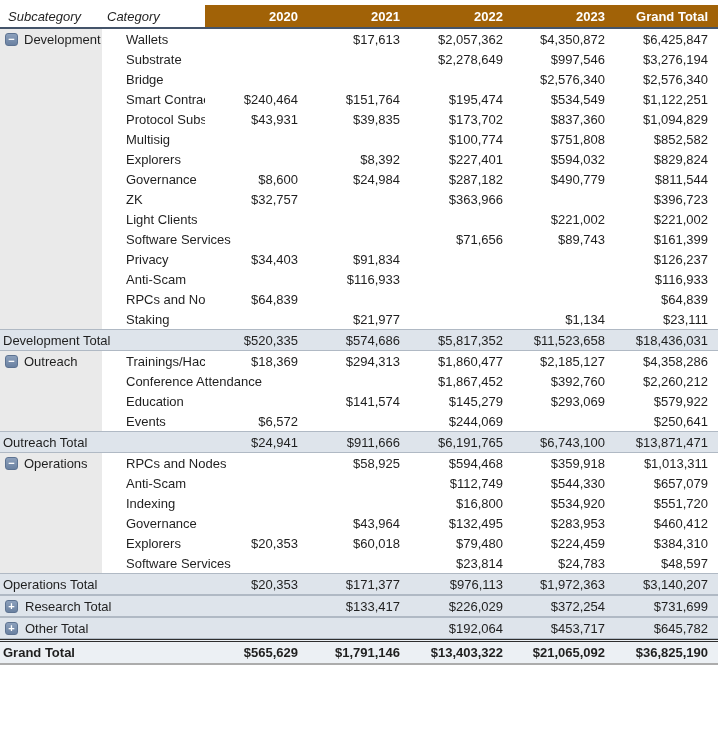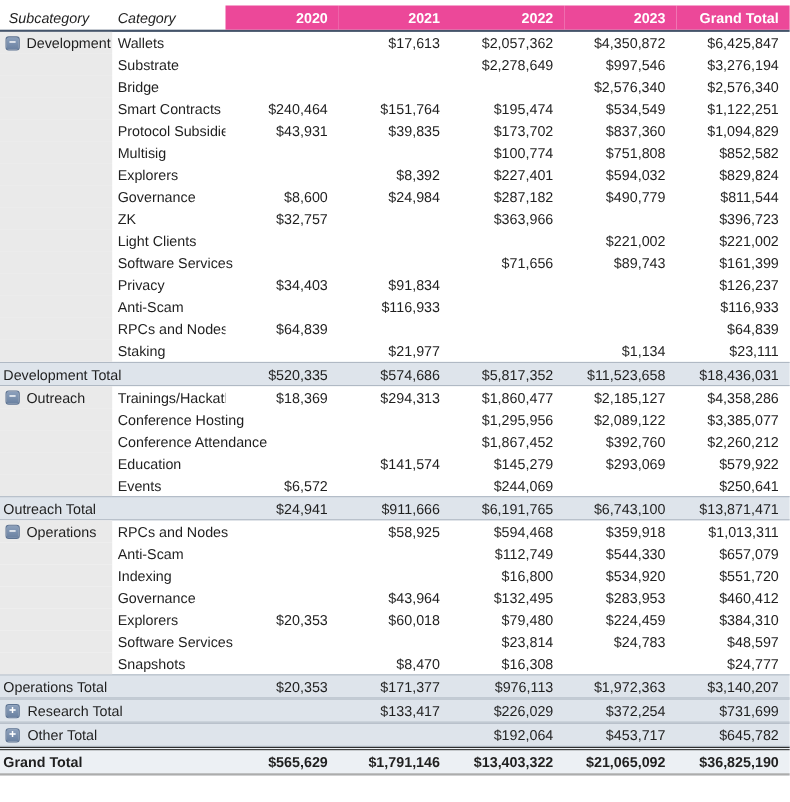--- a/index.html
+++ b/index.html
@@ -18,24 +18,24 @@
   .cell{
     display:flex;align-items:center;
     white-space:nowrap;overflow:hidden;
     box-sizing:border-box;height:100%;
   }
   .val{justify-content:flex-end;padding-right:10px;}
   
   .header-row{height:22px;border-bottom:2px solid #44546A;}
   .corner{font-style:italic;padding-left:5px;}
   .corner.sub{padding-left:8px;}
-  .yh{background:#ec4899;color:#ffffff;font-weight:bold;justify-content:flex-end;padding-right:10px;}
+  .yh{background:#a16207;color:#ffffff;font-weight:bold;justify-content:flex-end;padding-right:10px;}
   
   .cat-cell{background:#EAEAEA;padding-left:5px;gap:6px;}
-  .sub-cell{padding-left:5px;}
+  .sub-cell{padding-left:24px;}
   .sub-cell.noclip{overflow:visible;}
   
   .tgl{
     width:13px;height:13px;min-width:13px;border-radius:3px;
     background:linear-gradient(#8CA0BC,#6A81A1);
     border:1px solid #5D7392;color:#ffffff;
     font-size:11px;font-weight:bold;line-height:1;
     display:flex;align-items:center;justify-content:center;
     cursor:pointer;box-sizing:border-box;
   }
@@ -438,41 +438,20 @@
         <div class="cell val">
           <span>$2,185,127</span>
         </div>
         <div class="cell val">
           <span>$4,358,286</span>
         </div>
       </div>
       <div class="row">
         <div class="cell cat-cell"></div>
         <div class="cell sub-cell noclip">
-          <span>Conference Hosting</span>
-        </div>
-        <div class="cell val">
-          <span></span>
-        </div>
-        <div class="cell val">
-          <span></span>
-        </div>
-        <div class="cell val">
-          <span>$1,295,956</span>
-        </div>
-        <div class="cell val">
-          <span>$2,089,122</span>
-        </div>
-        <div class="cell val">
-          <span>$3,385,077</span>
-        </div>
-      </div>
-      <div class="row">
-        <div class="cell cat-cell"></div>
-        <div class="cell sub-cell noclip">
           <span>Conference Attendance</span>
         </div>
         <div class="cell val">
           <span></span>
         </div>
         <div class="cell val">
           <span></span>
         </div>
         <div class="cell val">
           <span>$1,867,452</span>
@@ -666,41 +645,20 @@
           <span></span>
         </div>
         <div class="cell val">
           <span>$23,814</span>
         </div>
         <div class="cell val">
           <span>$24,783</span>
         </div>
         <div class="cell val">
           <span>$48,597</span>
-        </div>
-      </div>
-      <div class="row">
-        <div class="cell cat-cell"></div>
-        <div class="cell sub-cell noclip">
-          <span>Snapshots</span>
-        </div>
-        <div class="cell val">
-          <span></span>
-        </div>
-        <div class="cell val">
-          <span>$8,470</span>
-        </div>
-        <div class="cell val">
-          <span>$16,308</span>
-        </div>
-        <div class="cell val">
-          <span></span>
-        </div>
-        <div class="cell val">
-          <span>$24,777</span>
         </div>
       </div>
       <div class="row total-row">
         <div class="cell total-label">
           <span>Operations Total</span>
         </div>
         <div class="cell val">
           <span>$20,353</span>
         </div>
         <div class="cell val">

